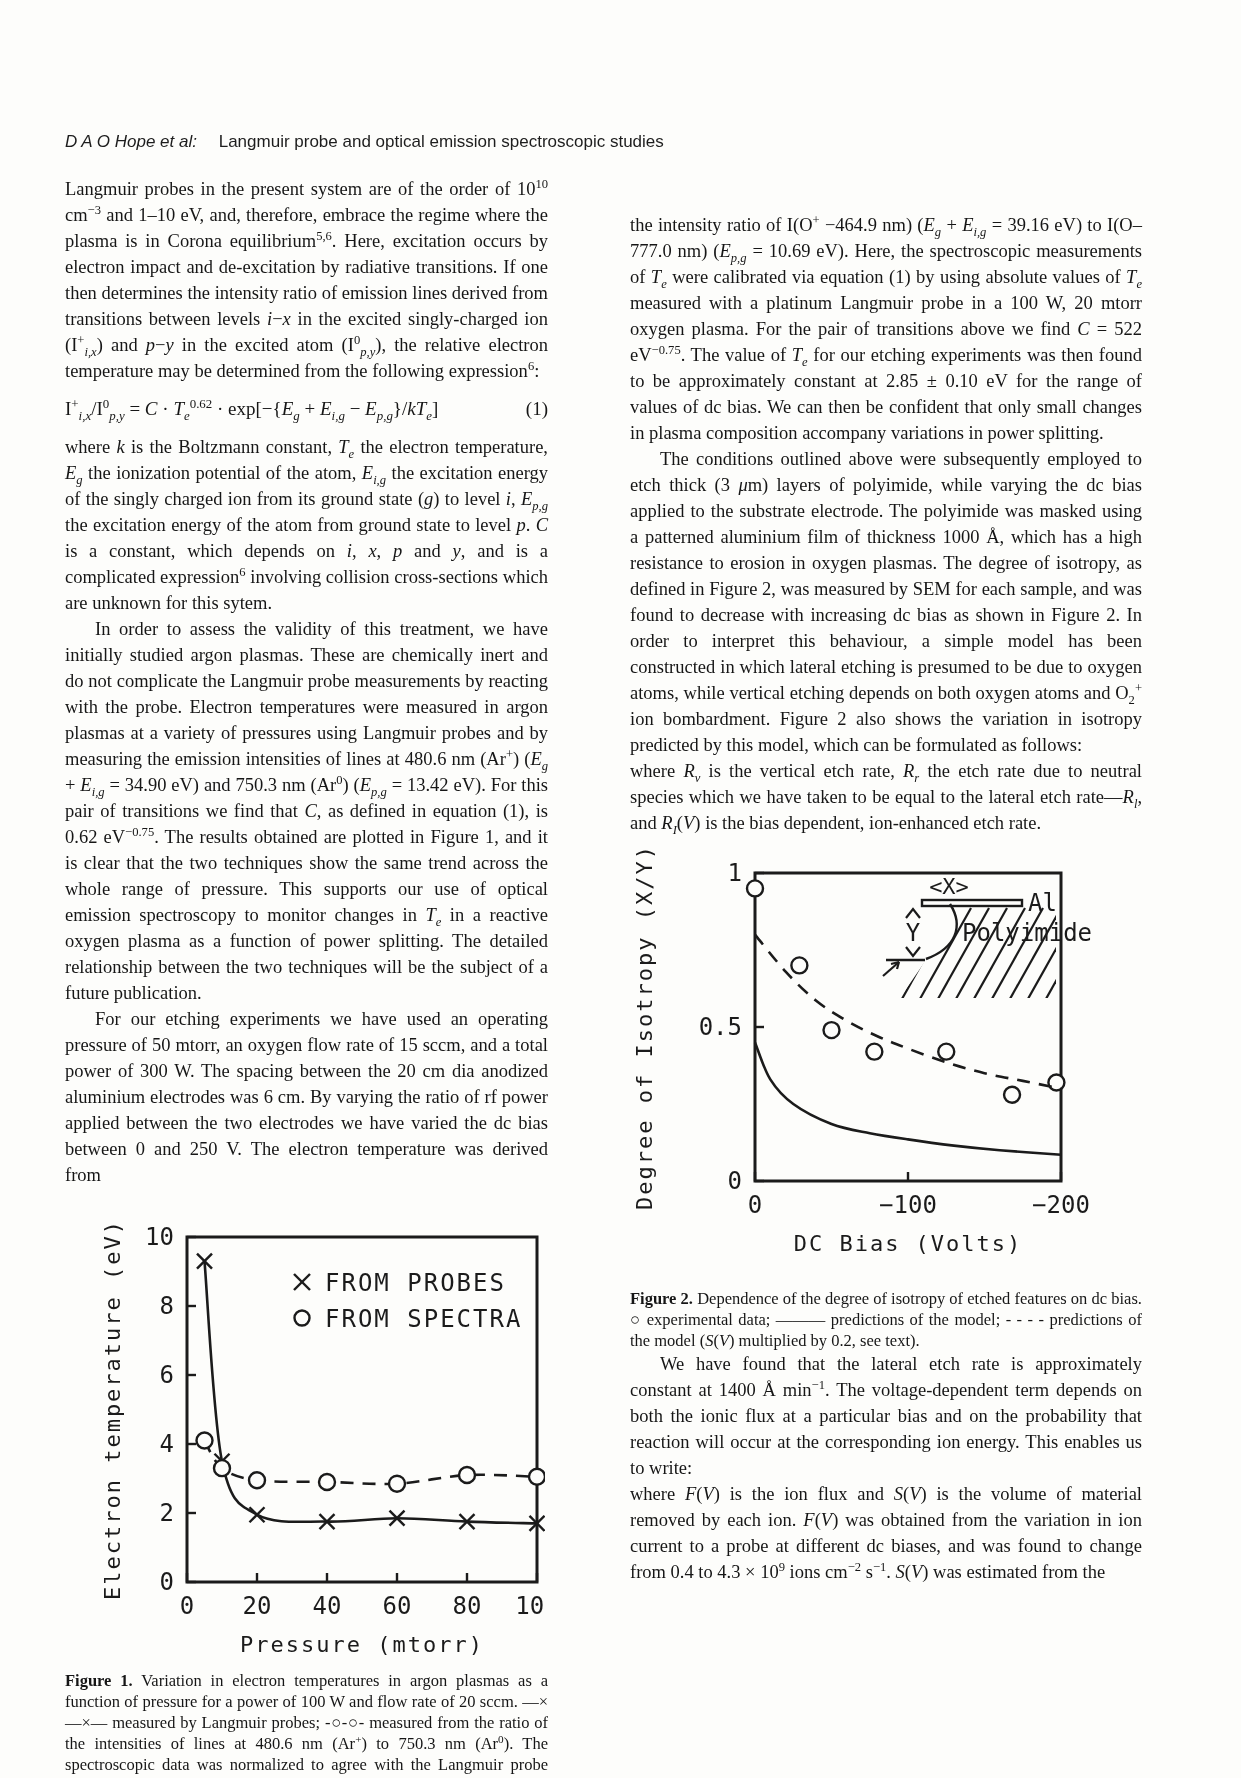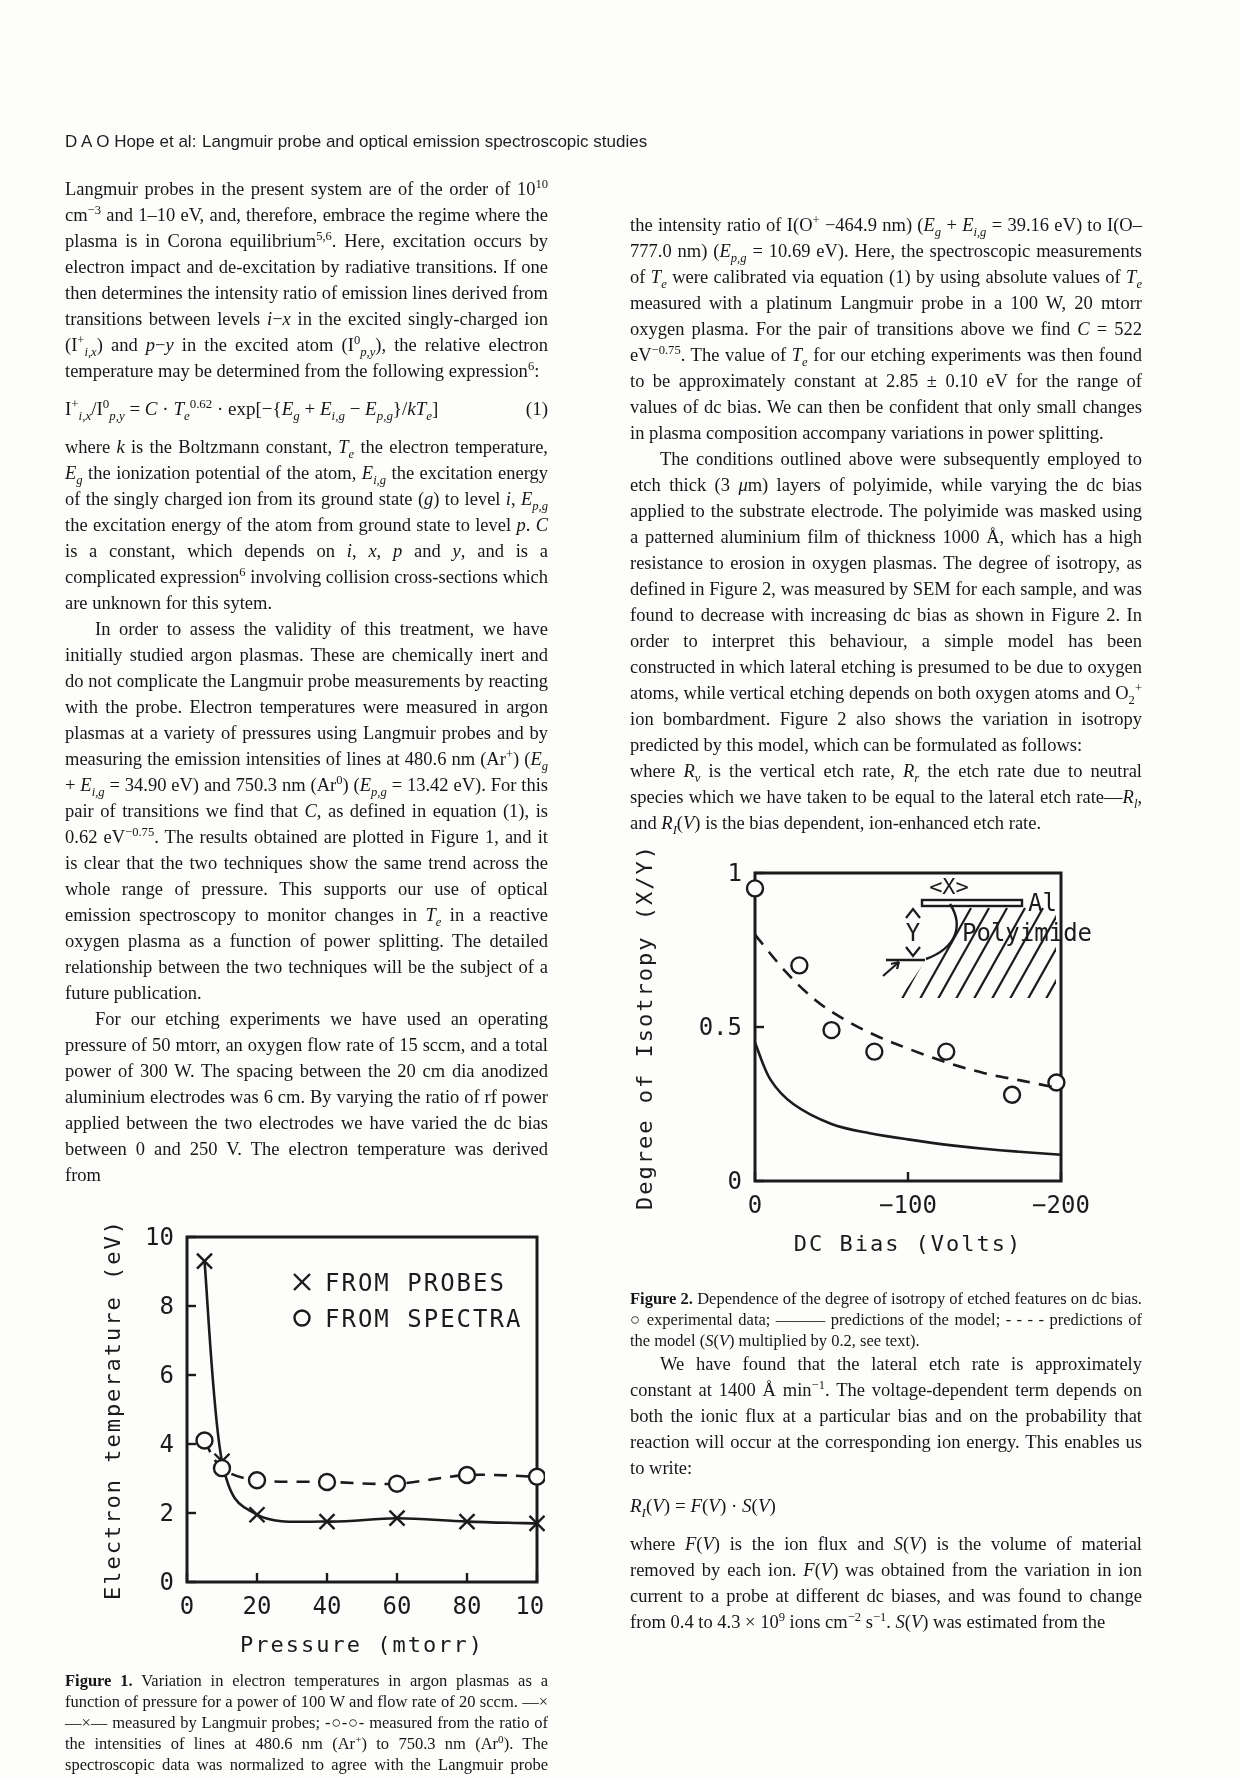--- a/index.html
+++ b/index.html
@@ -1,21 +1,21 @@
 <!DOCTYPE html>
 <html><head>
 <meta charset="utf-8">
 <style>
   html,body{margin:0;padding:0;background:#ffffff;}
   .page{position:relative;width:1241px;height:1778px;background:#fdfdfb;overflow:hidden;
         font-family:"Liberation Serif",serif;color:#161616;}
   .running-head{position:absolute;left:65px;top:132px;font-family:"Liberation Sans",sans-serif;
         font-size:17px;color:#1d1d1d;white-space:nowrap;}
-  .rh-authors{}
-  .rh-title{margin-left:1px;}
+  .rh-authors{font-style:italic;}
+  .rh-title{margin-left:17px;}
   .col{position:absolute;top:176px;text-align:justify;font-size:18.5px;line-height:26px;}
   .col-left{left:65px;width:483px;}
   .col-right{left:630px;width:512px;margin-top:36px;}
   .col p{margin:0;}
   .col p.indent{text-indent:30px;}
   sup{font-size:68%;vertical-align:super;line-height:0;}
   sub{font-size:68%;vertical-align:sub;line-height:0;}
   .equation{display:flex;justify-content:space-between;align-items:baseline;margin:12px 0;font-size:19px;}
   .figure{margin:12px 0 0 0;}
   .figure svg{display:block;}
@@ -174,19 +174,16 @@
             <text x="349" y="46" class="inset-small" text-anchor="middle">&lt;X&gt;</text>
             <text x="428" y="63" class="inset-big" text-anchor="start">Al</text>
             <text x="313" y="93" class="inset-big" text-anchor="middle">Y</text>
             <text x="362" y="93" class="inset-big" text-anchor="start">Polyimide</text>
           </g>
         </svg>
       <figcaption class="caption"><b>Figure 2.</b> Dependence of the degree of isotropy of etched features on dc bias. ○ experimental data; ——— predictions of the model; - - - - predictions of the model (<i>S</i>(<i>V</i>) multiplied by 0.2, see text).</figcaption>
     </figure>
 
     <p class="indent">We have found that the lateral etch rate is approximately constant at 1400 Å min<sup>−1</sup>. The voltage-dependent term depends on both the ionic flux at a particular bias and on the probability that reaction will occur at the corresponding ion energy. This enables us to write:</p>
-    <div class="equation">
-      <span class="eq-body"><i>R<sub>I</sub></i>(<i>V</i>) = <i>F</i>(<i>V</i>) · <i>S</i>(<i>V</i>)</span>
-    </div>
     <p>where <i>F</i>(<i>V</i>) is the ion flux and <i>S</i>(<i>V</i>) is the volume of material removed by each ion. <i>F</i>(<i>V</i>) was obtained from the variation in ion current to a probe at different dc biases, and was found to change from 0.4 to 4.3 × 10<sup>9</sup> ions cm<sup>−2</sup> s<sup>−1</sup>. <i>S</i>(<i>V</i>) was estimated from the</p>
   </div>
 
 </div>
 
 </body></html>

